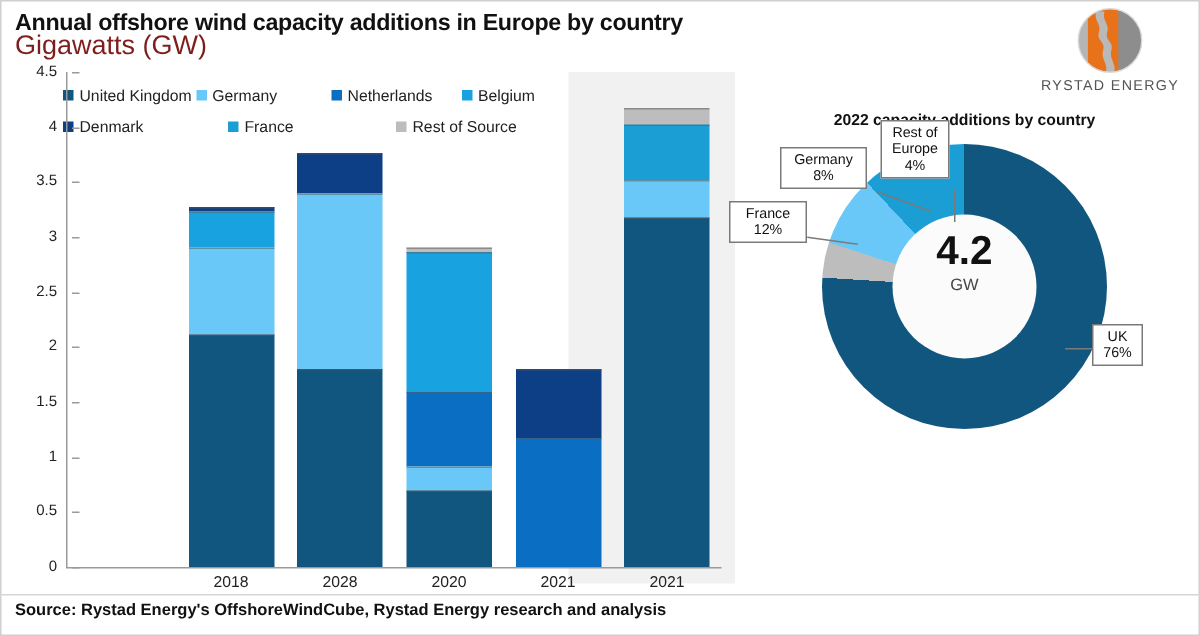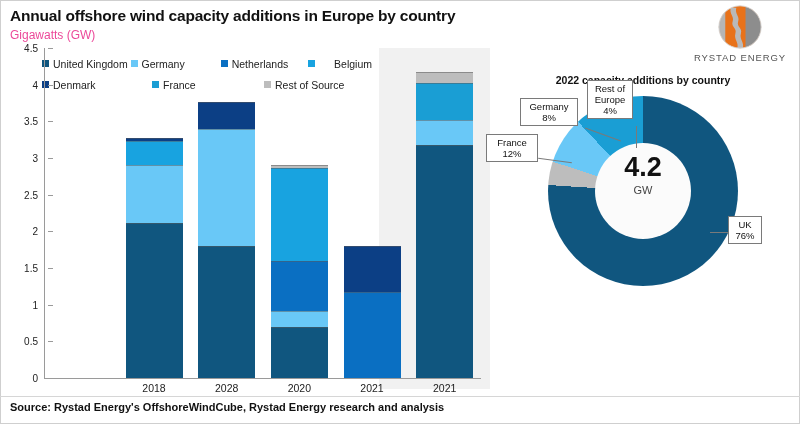--- a/index.html
+++ b/index.html
@@ -5,33 +5,33 @@
   html,body{margin:0;padding:0;}
   body{
     width:800px;height:424px;background:#ffffff;
     font-family:"Liberation Sans", sans-serif;
     color:#1a1a1a;overflow:hidden;position:relative;
   }
   .frame{position:absolute;inset:0;border:1px solid #cfcfcf;box-sizing:border-box;}
 
   
   .title{position:absolute;left:10px;top:7px;font-size:15.5px;font-weight:bold;letter-spacing:-0.2px;color:#111;}
-  .subtitle{position:absolute;left:10px;top:28px;font-size:12px;color:#ec4899;}
+  .subtitle{position:absolute;left:10px;top:20px;font-size:18px;color:#7f1d1d;}
 
   
   .logo{position:absolute;right:12px;top:4px;width:96px;height:66px;}
   .logo-globe{position:absolute;left:50%;top:0;transform:translateX(-50%);width:46px;height:46px;}
   .logo-text{position:absolute;left:0;top:48px;width:96px;text-align:center;font-size:9.5px;
              letter-spacing:0.9px;color:#555;font-weight:normal;}
 
   
   .legend{position:absolute;left:42px;top:53px;width:330px;}
   .legend-row{display:flex;height:21px;align-items:center;}
   .legend-item{display:flex;align-items:center;font-size:10.5px;color:#222;}
-  .li-0{width:110px;} .li-1{width:112px;} .li-2{width:108px;} .li-3{width:80px;justify-content:space-between;}
+  .li-0{width:110px;} .li-1{width:112px;} .li-2{width:108px;} .li-3{width:80px;}
   .swatch{width:7px;height:7px;margin-right:4px;display:inline-block;flex:none;}
 
   
   .plot{position:absolute;left:0;top:48px;width:490px;height:348px;}
   .panel-hl{position:absolute;left:379px;top:0;width:111px;height:341px;background:#f1f1f1;}
   .yaxis{position:absolute;left:8px;top:0;width:36px;height:330px;}
   .ytick{position:absolute;right:6px;transform:translateY(-50%);font-size:10px;color:#222;text-align:right;width:30px;}
   .ytickmark{position:absolute;left:40px;width:5px;height:1px;background:#9a9a9a;}
   .axisline{position:absolute;left:44px;top:0;width:1px;height:330px;background:#9a9a9a;}
   .baseline{position:absolute;left:44px;top:330px;width:437px;height:1px;background:#9a9a9a;}

